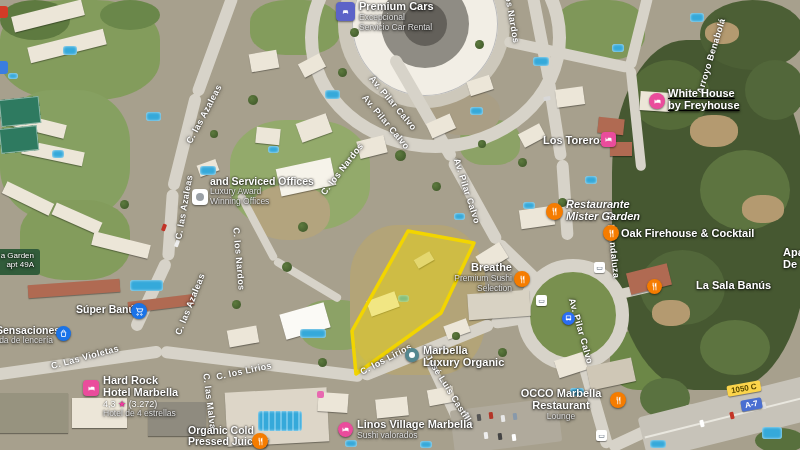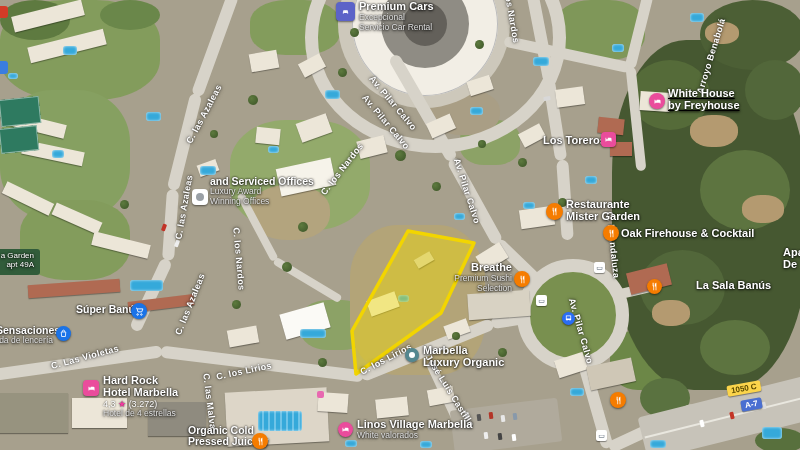--- a/index.html
+++ b/index.html
@@ -273,21 +273,21 @@
     <svg viewBox="0 0 24 24">
         <path d="M4 7v10h2v-2h12v2h2v-7a3 3 0 00-3-3h-7v4H6V7H4z" fill="#fff"></path>
       </svg>
   </div>
 
   <div class="ic orange" style="left:546px;top:203px;width:17px;height:17px;">
     <svg viewBox="0 0 24 24">
         <path d="M7 2v8a2 2 0 002 2v10h2V2h-1v7H9V2H7zm9 0c-2 1-3 3-3 5v5h2v10h2V2h-1z" fill="#fff"></path>
       </svg>
   </div>
-  <div class="poi" style="left:566px;top:199px;">
+  <div class="poi" style="left:566px;top:199px;font-style:italic;">
     <div class="t1">Restaurante</div>
     <div class="t1">Mister Garden</div>
   </div>
 
   <div class="ic orange" style="left:603px;top:225px;">
     <svg viewBox="0 0 24 24">
         <path d="M7 2v8a2 2 0 002 2v10h2V2h-1v7H9V2H7zm9 0c-2 1-3 3-3 5v5h2v10h2V2h-1z" fill="#fff"></path>
       </svg>
   </div>
   <div class="poi" style="left:621px;top:228px;text-align:right;">
@@ -357,23 +357,28 @@
     <div class="t1">Luxury Organic</div>
   </div>
 
   <div class="ic pink" style="left:338px;top:422px;width:15px;height:15px;">
     <svg viewBox="0 0 24 24">
         <path d="M4 7v10h2v-2h12v2h2v-7a3 3 0 00-3-3h-7v4H6V7H4z" fill="#fff"></path>
       </svg>
   </div>
   <div class="poi" style="left:357px;top:419px;">
     <div class="t1">Linos Village Marbella</div>
-    <div class="t2">White valorados</div>
-  </div>
-
+    <div class="t2">Sushi valorados</div>
+  </div>
+
+  <div class="poi" style="left:515px;top:388px;width:92px;text-align:center;">
+    <div class="t1">OCCO Marbella</div>
+    <div class="t1">Restaurant</div>
+    <div class="t2">Lounge</div>
+  </div>
   <div class="ic orange" style="left:610px;top:392px;">
     <svg viewBox="0 0 24 24">
         <path d="M7 2v8a2 2 0 002 2v10h2V2h-1v7H9V2H7zm9 0c-2 1-3 3-3 5v5h2v10h2V2h-1z" fill="#fff"></path>
       </svg>
   </div>
 
   <div class="poi" style="left:188px;top:425px;width:62px;text-align:right;">
     <div class="t1" style="font-size:10.5px;">Organic Cold</div>
     <div class="t1" style="font-size:10.5px;">Pressed Juicery</div>
   </div>

